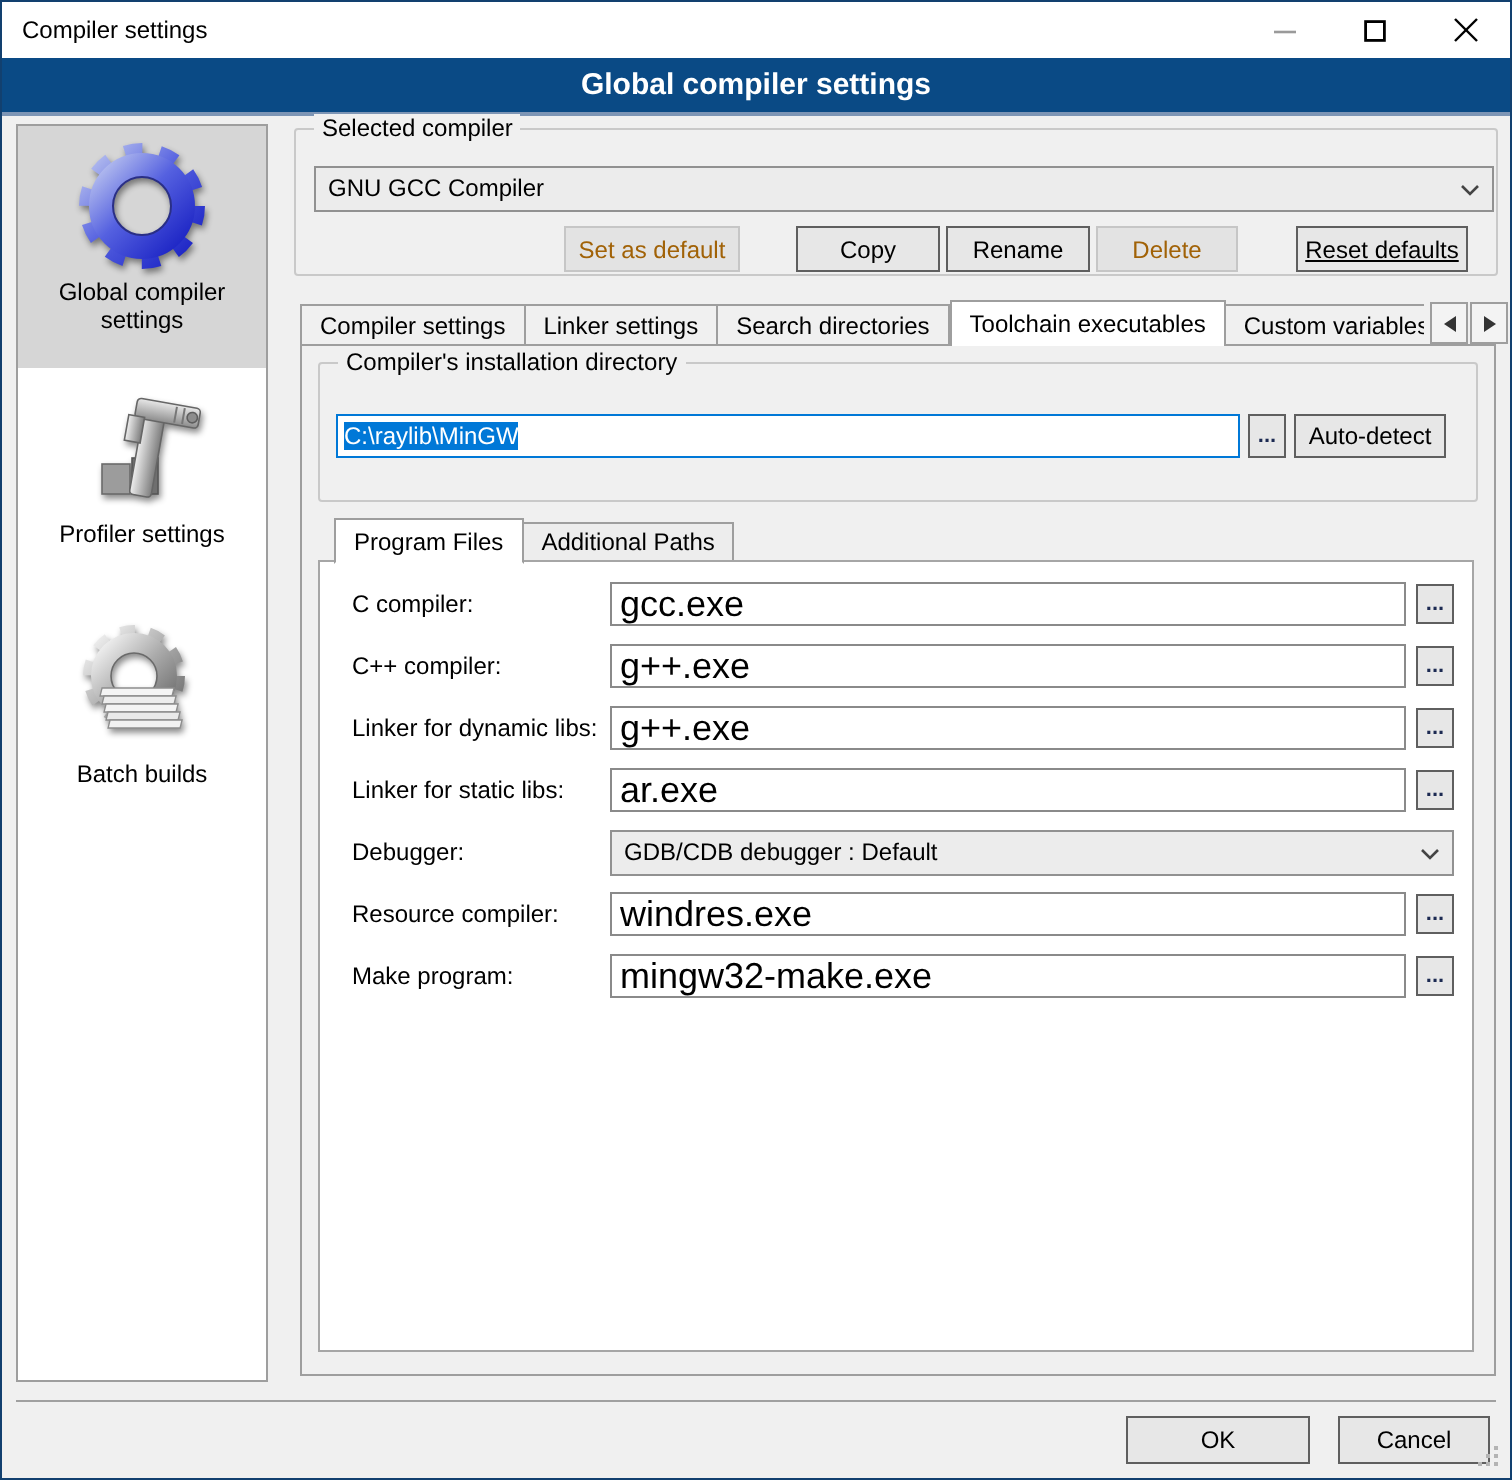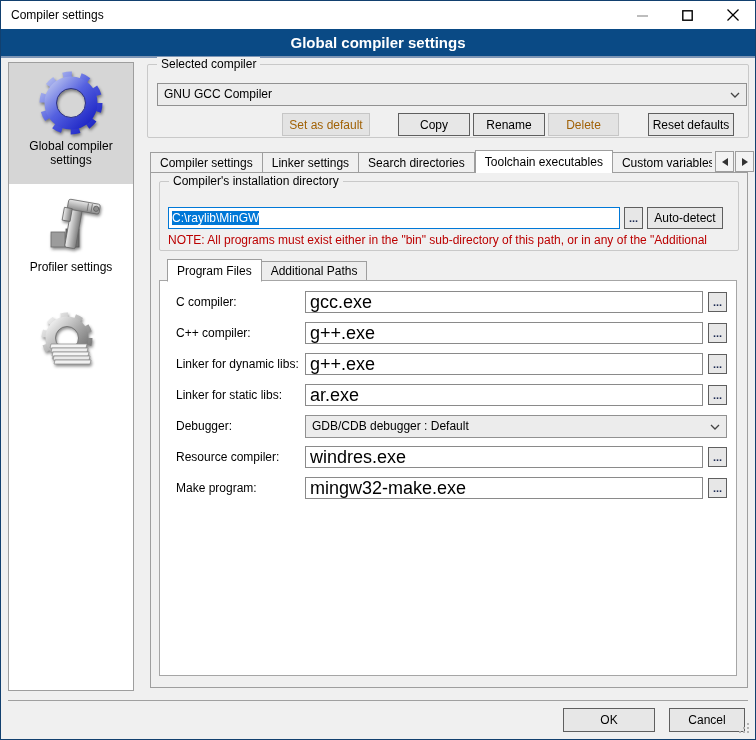--- a/index.html
+++ b/index.html
@@ -185,36 +185,37 @@
           <circle cx="28" cy="26" r="16.5" fill="none" stroke="url(#gg)" stroke-width="10"></circle>
           <circle cx="28" cy="26" r="11.5" fill="none" stroke="#6a6a6a" stroke-width="0.8"></circle>
           <g>
             <rect x="20" y="32" width="36" height="4" fill="#f4f4f4" stroke="#8d8d8d" stroke-width="0.7" transform="skewX(-14)"></rect>
             <rect x="22" y="36" width="36" height="4" fill="#ededed" stroke="#8d8d8d" stroke-width="0.7" transform="skewX(-14)"></rect>
             <rect x="24" y="40" width="36" height="4" fill="#f4f4f4" stroke="#8d8d8d" stroke-width="0.7" transform="skewX(-14)"></rect>
             <rect x="26" y="44" width="36" height="4" fill="#e9e9e9" stroke="#8d8d8d" stroke-width="0.7" transform="skewX(-14)"></rect>
             <rect x="28" y="48" width="36" height="4" fill="#f1f1f1" stroke="#8d8d8d" stroke-width="0.7" transform="skewX(-14)"></rect>
           </g>
         </svg>
+        <span class="lbl">Batch builds</span>
       </div>
     </div>
 
     <div class="groupbox" style="left:146px; top:6px; width:602px; height:74px;">
       <span class="gb-label">Selected compiler</span>
       <div class="combo" style="left:9px; top:18px; width:590px;">
         <span>GNU GCC Compiler</span>
         <svg class="chev" width="10" height="6" viewBox="0 0 10 6">
             <polyline points="1,1 5,5 9,1" fill="none" stroke="#444" stroke-width="1.3"></polyline>
           </svg>
       </div>
       <button class="btn disabled" style="left:134px; top:48px; width:88px;">Set as default</button>
       <button class="btn" style="left:250px; top:48px; width:72px;">Copy</button>
       <button class="btn" style="left:325px; top:48px; width:72px;">Rename</button>
       <button class="btn disabled" style="left:400px; top:48px; width:71px;">Delete</button>
-      <button class="btn" style="left:500px; top:48px; width:86px;">Reset defaults</button>
+      <button class="btn" style="left:500px; top:48px; width:86px;text-decoration:underline;">Reset defaults</button>
     </div>
 
     <div class="tabstrip">
       <div class="tab">Compiler settings</div>
       <div class="tab">Linker settings</div>
       <div class="tab">Search directories</div>
       <div class="tab active">Toolchain executables</div>
       <div class="tab">Custom variables</div>
 
     </div>
@@ -233,21 +234,20 @@
 
     <div class="page">
 
       <div class="groupbox" style="left:8px; top:8px; width:580px; height:70px;">
         <span class="gb-label">Compiler's installation directory</span>
         <div class="fake-input" style="left:8px; top:25px; width:452px;">
           <span class="sel">C:\raylib\MinGW</span>
         </div>
         <button class="smallbtn" style="left:464px; top:25px; width:19px; height:22px;">...</button>
         <button class="btn" style="left:487px; top:25px; width:76px; height:22px;">Auto-detect</button>
-        <div class="note" style="left:8px; top:51px; width:566px;">NOTE: All programs must exist either in the "bin" sub-directory of this path, or in any of the "Additional</div>
       </div>
 
       <div class="subtabstrip">
         <div class="subtab active">Program Files</div>
         <div class="subtab">Additional Paths</div>
       </div>
 
       <div class="panel">
 
         <div class="frow" style="top:10px;">

